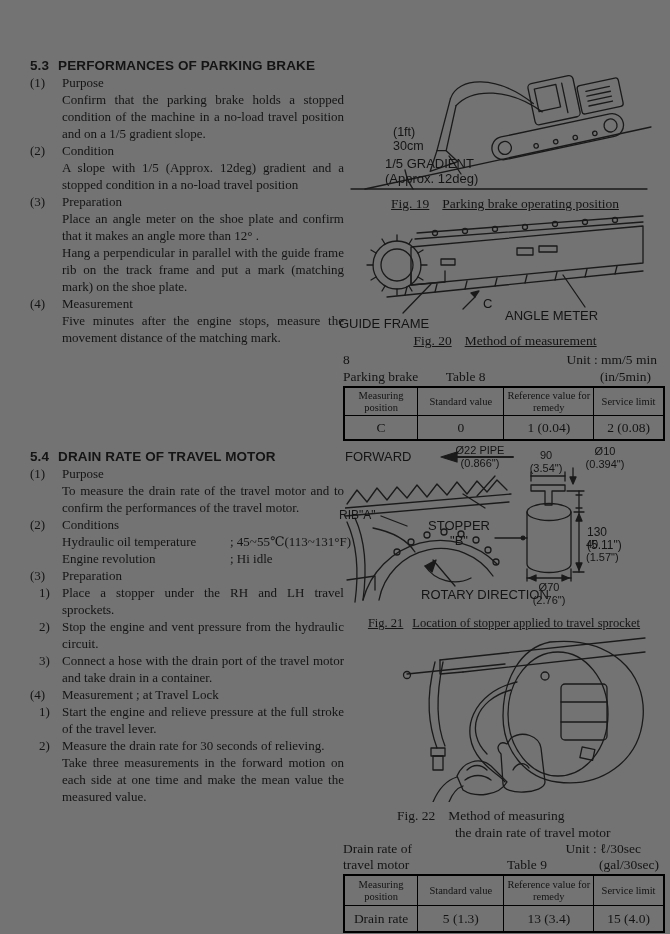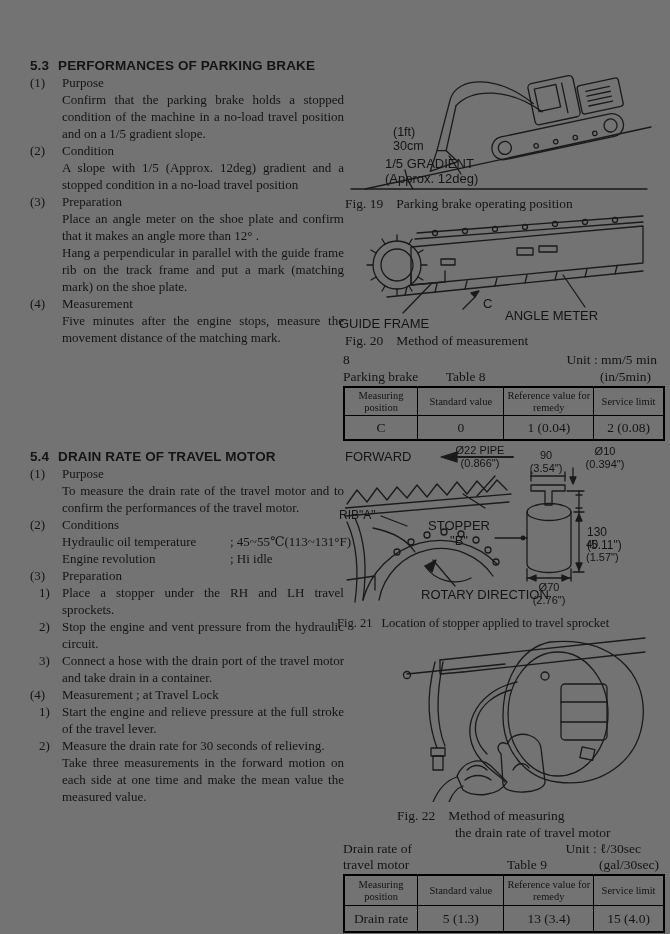--- a/index.html
+++ b/index.html
@@ -22,21 +22,21 @@
   .warn { display:flex; margin:11px 0 8px 0; }
   .warn .wi { flex:0 0 32px; padding-top:1px; }
   .warn .b { flex:1; text-align:justify; }
 
   
   .fig { position:absolute; }
   .fig svg { display:block; }
   .lb { position:absolute; font-family:"Liberation Sans","DejaVu Sans",sans-serif;
         font-size:12.5px; line-height:14px; white-space:nowrap; }
   .cap { position:absolute; white-space:nowrap; font-size:13.5px; line-height:17px;
-         display:flex; gap:13px; }
+         display:flex; justify-content:center; gap:13px;text-decoration:underline; }
 
   #fig19 { left:345px; top:52px; width:320px; height:162px; }
   #fig19 .cap { left:0; right:0; top:143px; }
   #fig20 { left:345px; top:213px; width:320px; height:138px; }
   #fig20 .cap { left:0; right:0; top:119px; }
   #fig21 { left:345px; top:448px; width:320px; height:180px; }
   #fig21 .cap { left:-8px; right:-6px; top:159px; font-size:12.5px; gap:9px;margin-top:8px; }
   #fig22 { left:345px; top:630px; width:320px; height:214px; }
   .cap22 { position:absolute; left:52px; top:177px; font-size:13.5px; line-height:17px; white-space:nowrap; }
   .cap22 .r1 { display:flex; gap:13px; }

